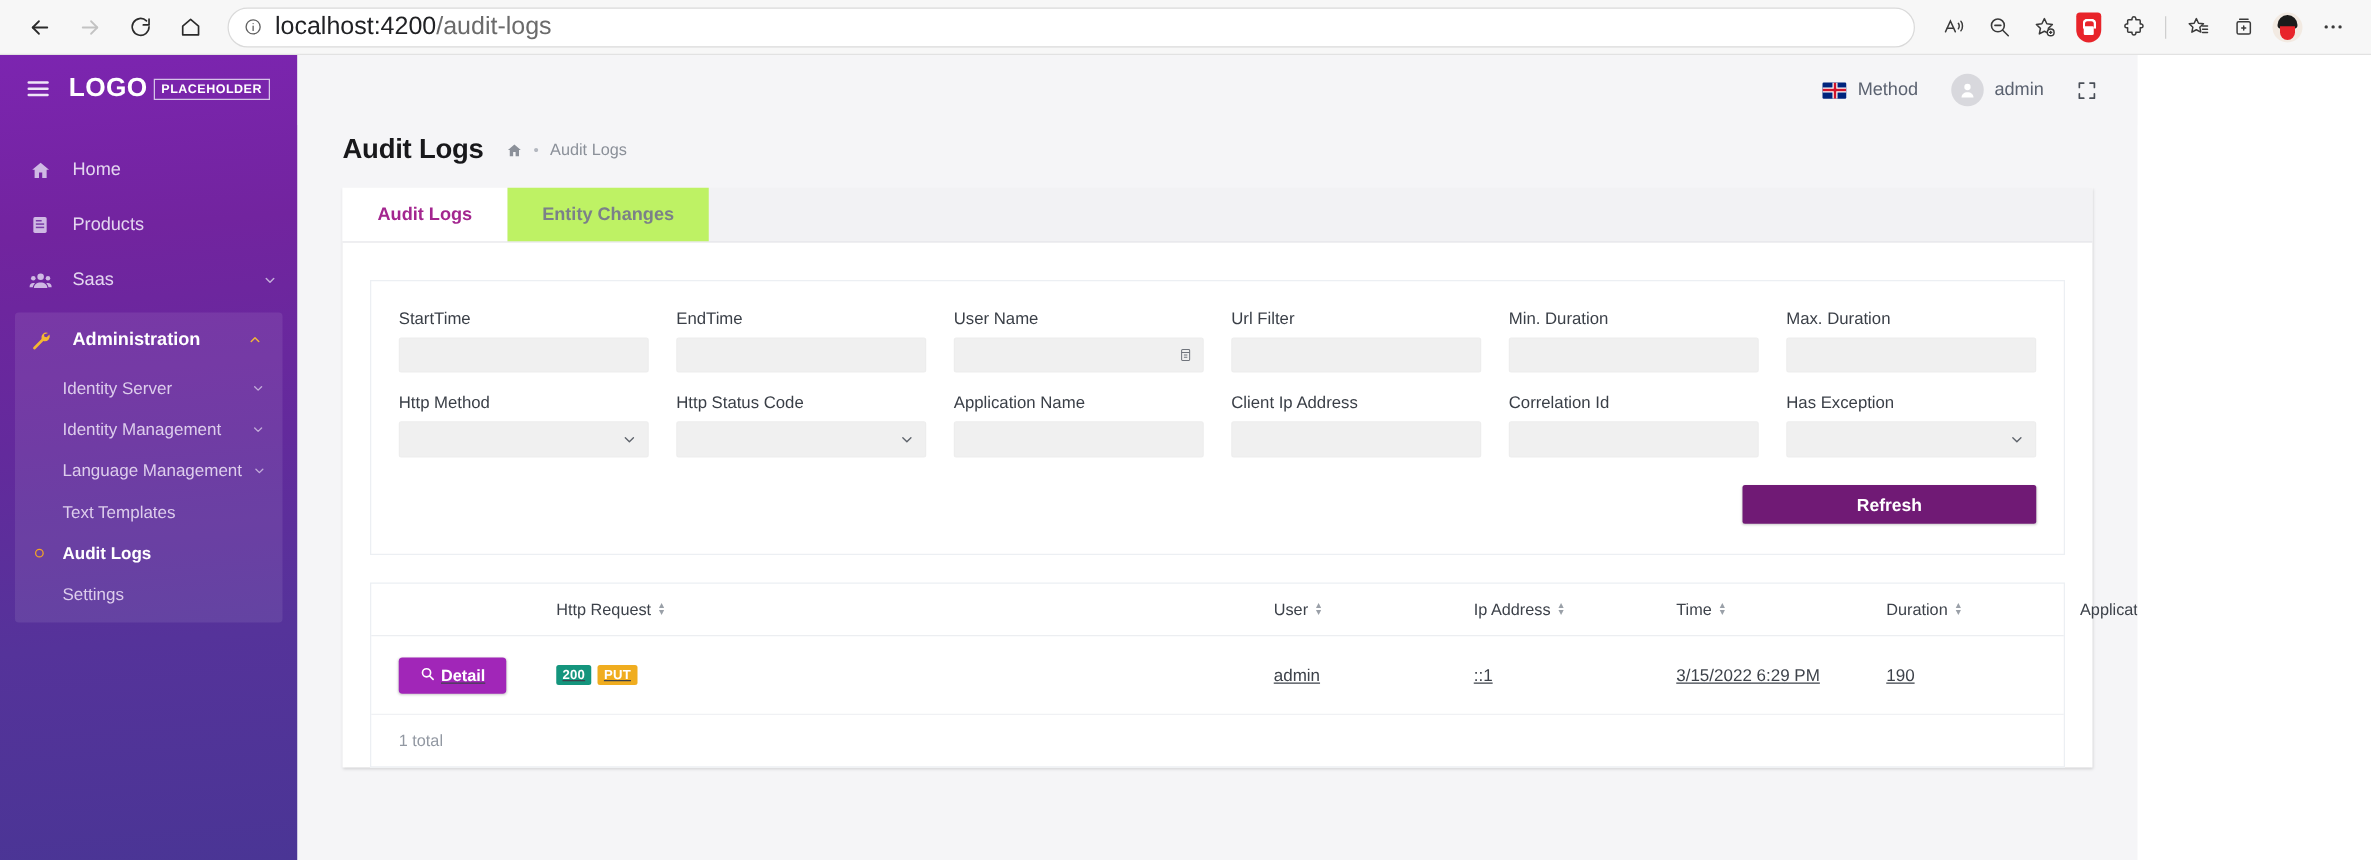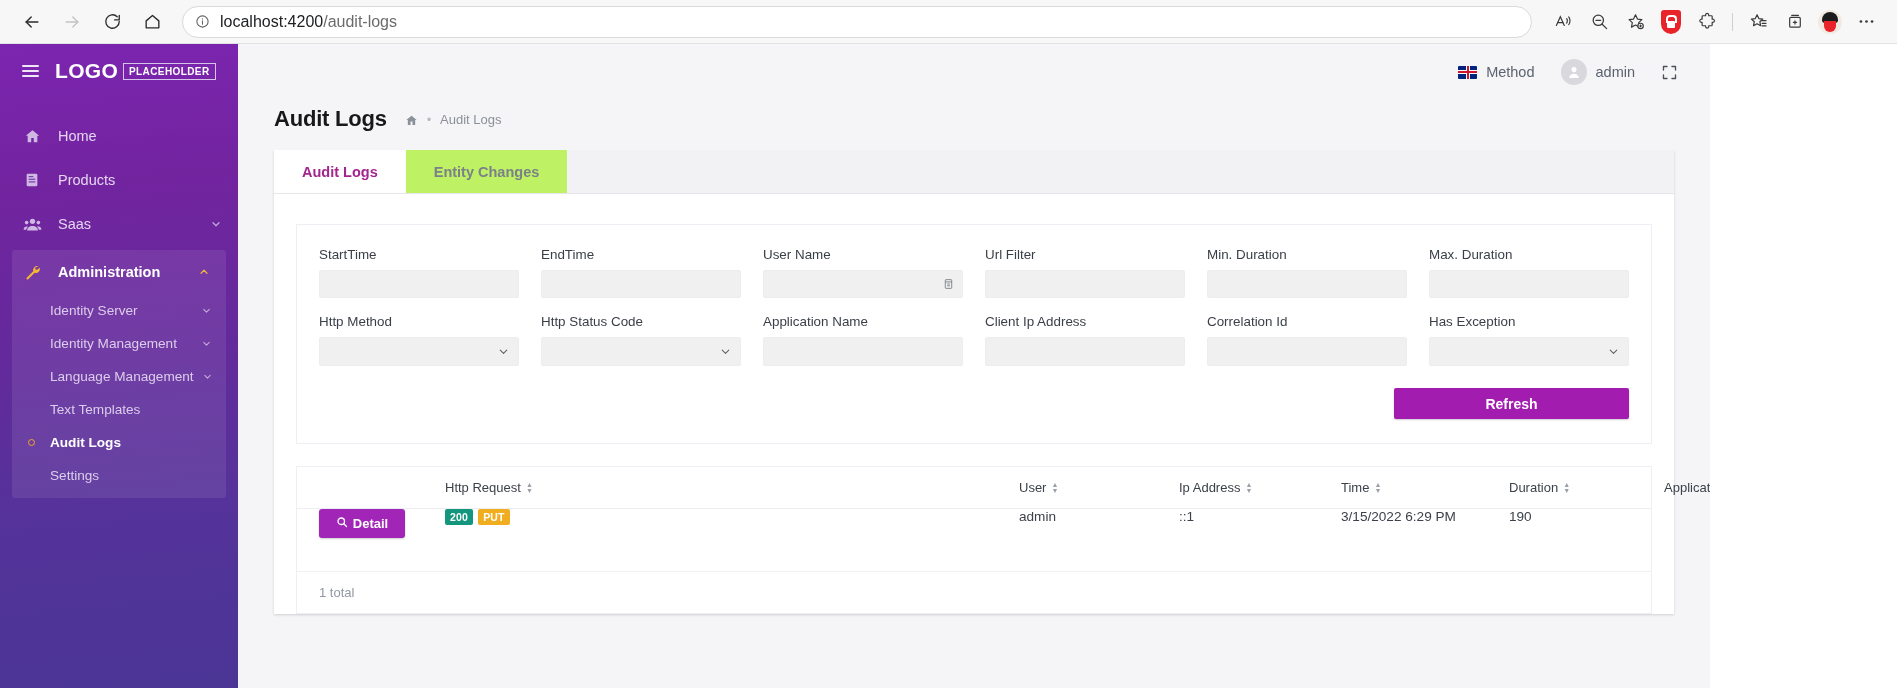--- a/index.html
+++ b/index.html
@@ -42,21 +42,21 @@
     margin-left: 8px;
     margin-right: 10px;
     display: flex;
     align-items: center;
     padding: 0 12px;
     gap: 10px;
     max-width: 1480px;
   }
   .omnibox .info-icon { color: #616161; display: flex; }
   .url-text {
-    font-size: 16px;
+    font-size: 20px;
     color: #202124;
     white-space: nowrap;
   }
   .url-text .url-dim { color: #6b6b6b; }
 
   .toolbar-right {
     display: flex;
     align-items: center;
     gap: 2px;
     flex: 0 0 auto;
@@ -346,21 +346,21 @@
   .fl-caret { color: #5e636b; display: flex; }
 
   .refresh-row {
     display: flex;
     justify-content: flex-end;
     margin-top: 22px;
   }
   .refresh-btn {
     width: 235px;
     height: 31px;
-    background: #a21caf;
+    background: #701a75;
     color: #ffffff;
     font-size: 14px;
     font-weight: bold;
     display: flex;
     align-items: center;
     justify-content: center;
     border: none;
     border-radius: 2px;
     box-shadow: 0 1px 2px rgba(0,0,0,0.2);
     font-family: "Liberation Sans", sans-serif;
@@ -380,25 +380,26 @@
     padding: 0 0 0 22px;
     font-size: 13px;
     color: #3d424a;
   }
   .th { display: flex; align-items: center; gap: 5px; white-space: nowrap; }
   .sort-ic { display: flex; flex-direction: column; gap: 1px; color: #9aa0a8; }
   .sort-ic span { font-size: 7px; line-height: 5px; }
 
   .tbl-row {
     display: flex;
-    align-items: flex-start;
+    align-items: center;
     min-height: 62px;
     padding: 0 0 0 22px;
     font-size: 13.6px;
     color: #3d424a;
+    text-decoration: underline;
   }
   .c-detail   { flex: 0 0 126px; }
   .c-request  { flex: 0 0 574px; }
   .c-user     { flex: 0 0 160px; }
   .c-ip       { flex: 0 0 162px; }
   .c-time     { flex: 0 0 168px; }
   .c-duration { flex: 0 0 155px; }
   .c-app      { flex: 1 1 auto; }
 
   .detail-btn {

